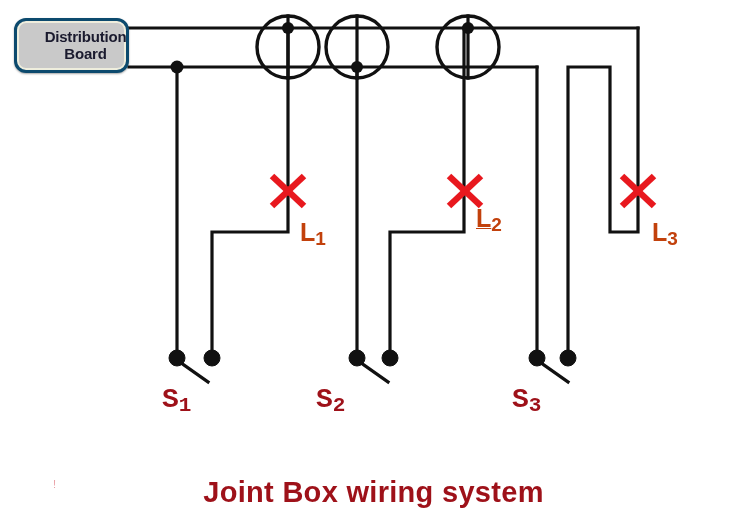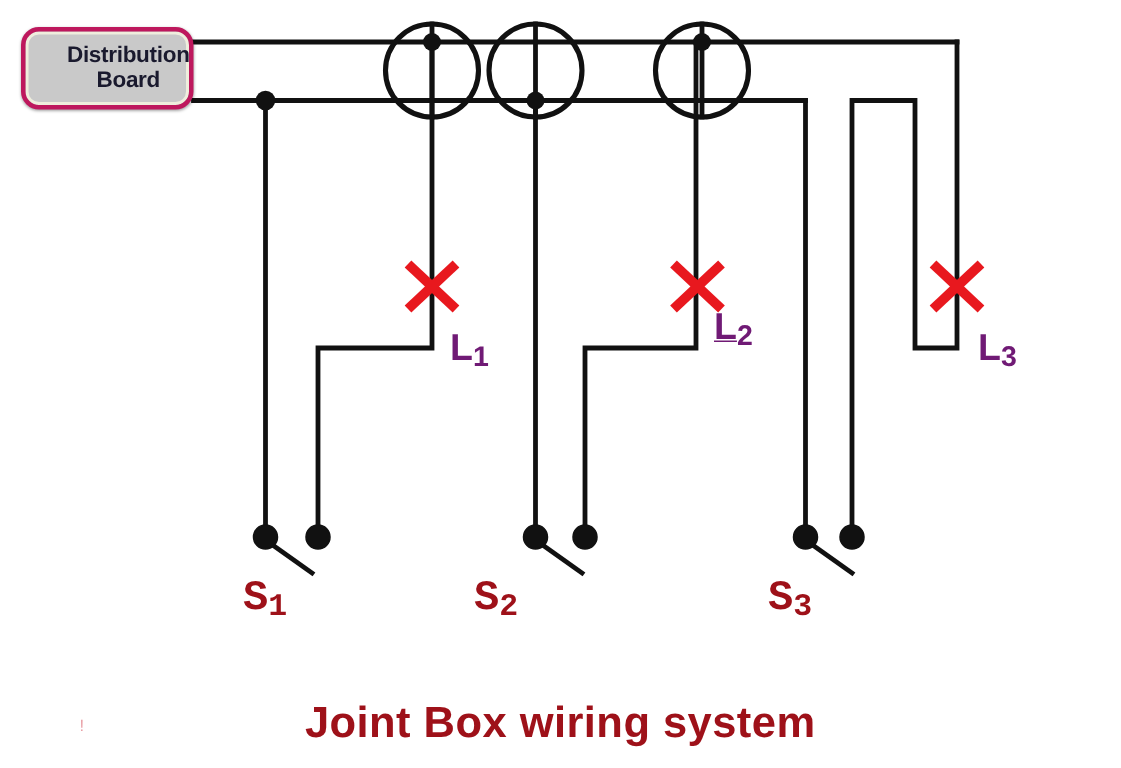--- a/index.html
+++ b/index.html
@@ -49,21 +49,21 @@
   .lamp-x {
     stroke: #e8181e;
     stroke-width: 6.5;
     stroke-linecap: butt;
     fill: none;
   }
   .db-box {
     position: absolute;
     box-sizing: border-box;
     background: #c9c9c9;
-    border: 3px solid #be185d;
+    border: 3px solid #0c4a6e;
     border-radius: 12px;
     box-shadow: inset 0 0 0 2px #efeedd, 0 1px 2px rgba(0,0,0,0.35);
     display: flex;
     align-items: center;
     justify-content: center;
     padding-left: 28px;
   }
   .db-label {
     font-family: "Liberation Sans", sans-serif;
     font-size: 15px;
@@ -71,21 +71,21 @@
     color: #1a1a2e;
     line-height: 1.12;
     text-align: center;
     letter-spacing: -0.2px;
     white-space: pre-line;
   }
   .lamp-label {
     position: absolute;
     font-family: "Liberation Sans", sans-serif;
     font-weight: bold;
-    color: #701a75;
+    color: #c2410c;
     white-space: nowrap;
     user-select: none;
   }
   .lamp-label .base {
     font-size: 25px;
   }
   .lamp-label .sub {
     font-size: 19px;
     vertical-align: sub;
     margin-left: 0px;
@@ -226,17 +226,17 @@
   <div class="switch-label" style="left:162px; top:384px;">
     <span class="base">S</span><span class="sub">1</span>
   </div>
   <div class="switch-label" style="left:316px; top:384px;">
     <span class="base">S</span><span class="sub">2</span>
   </div>
   <div class="switch-label" style="left:512px; top:384px;">
     <span class="base">S</span><span class="sub">3</span>
   </div>
 
-  <div class="diagram-title" style="top:466px;">Joint Box wiring system</div>
+  <div class="diagram-title" style="top:476px;">Joint Box wiring system</div>
 
   <div class="corner-mark" style="left:53px; top:478px;">!</div>
 
 </div>
 
 </body></html>

